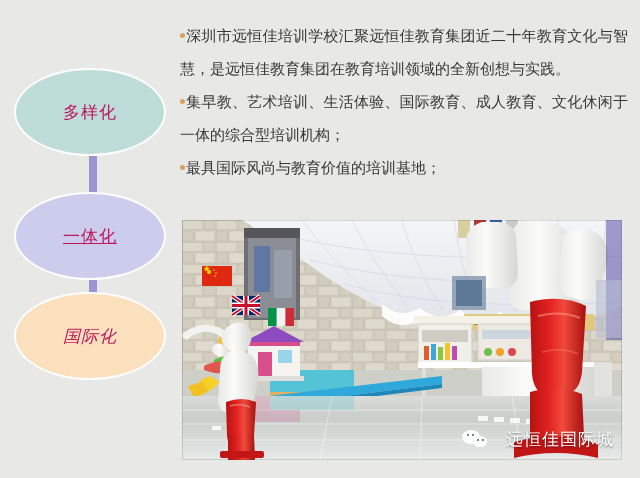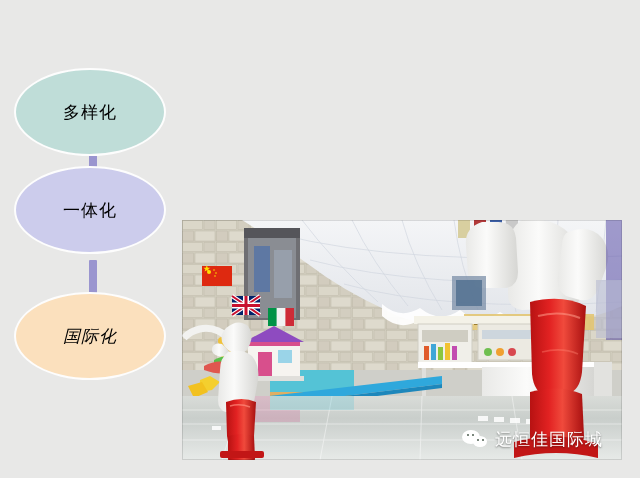--- a/index.html
+++ b/index.html
@@ -44,26 +44,26 @@
     position: absolute;
     left: 14px;
     width: 152px;
     height: 88px;
     border-radius: 50%;
     border: 2px solid #fdfdfd;
     box-sizing: border-box;
     display: flex;
     align-items: center;
     justify-content: center;
-    color: #000000;
+    color: #be185d;
     font-size: 17px;
     letter-spacing: 1px;
   }
   .node.n1 { top: 6px;   background: #bfddd8; }
-  .node.n2 { top: 104px; background: #ccccec; }
+  .node.n2 { top: 130px; background: #ccccec; text-decoration: underline; }
   .node.n3 { top: 230px; background: #fbe0bd; font-style: italic; }
 
   
   #copy {
     position: absolute;
     left: 180px;
     top: 20px;
     width: 448px;
   }
   .para {
@@ -99,21 +99,21 @@
   }
   #photo svg { display: block; }
 
   
   #wechat-badge {
     position: absolute;
     left: 462px;
     top: 428px;
     display: flex;
     align-items: center;
-    gap: 7px;
+    gap: 18px;
   }
   #wechat-badge .wx-label {
     color: #ffffff;
     font-size: 17px;
     letter-spacing: 1px;
     text-shadow: 0 1px 2px rgba(0,0,0,.45);
   }
   .wx-mark {
     position: relative;
     width: 26px;
@@ -151,20 +151,25 @@
       <span>多样化</span>
     </div>
     <div class="node n2">
       <span>一体化</span>
     </div>
     <div class="node n3">
       <span>国际化</span>
     </div>
   </div>
 
+  <div id="copy">
+    <p class="para"><span class="bullet"></span><span>深圳市远恒佳培训学校汇聚远恒佳教育集团近二十年教育文化与智慧，是远恒佳教育集团在教育培训领域的全新创想与实践。</span></p>
+    <p class="para"><span class="bullet"></span><span>集早教、艺术培训、生活体验、国际教育、成人教育、文化休闲于一体的综合型培训机构；</span></p>
+    <p class="para"><span class="bullet"></span><span>最具国际风尚与教育价值的培训基地；</span></p>
+  </div>
 
   <div id="photo">
     <svg width="440" height="240" viewBox="0 0 440 240">
       <defs>
         <linearGradient id="floorG" x1="0" y1="0" x2="0" y2="1">
           <stop offset="0" stop-color="#d9dcd8"></stop>
           <stop offset="0.35" stop-color="#c9cecb"></stop>
           <stop offset="1" stop-color="#e7eae8"></stop>
         </linearGradient>
         <linearGradient id="wallG" x1="0" y1="0" x2="0" y2="1">

